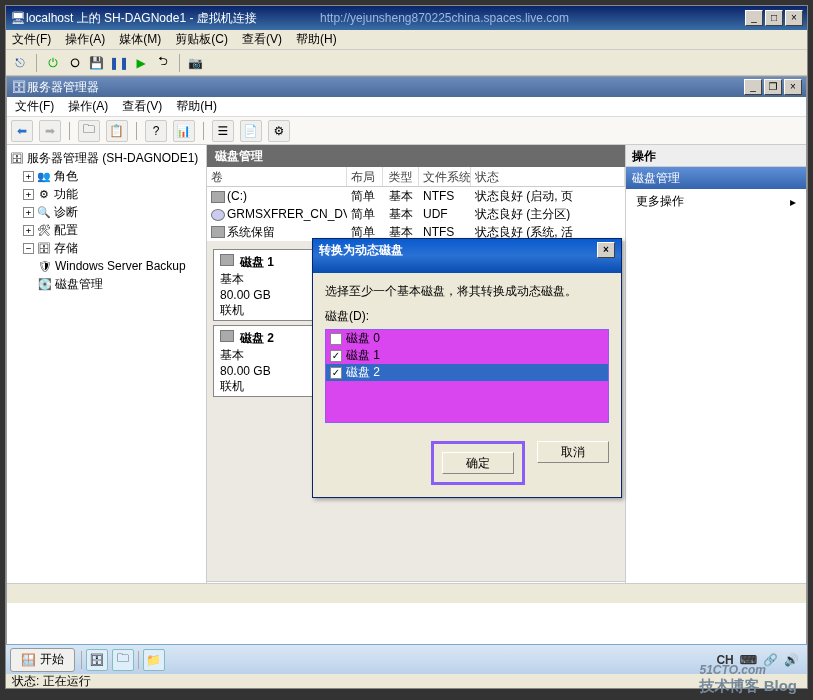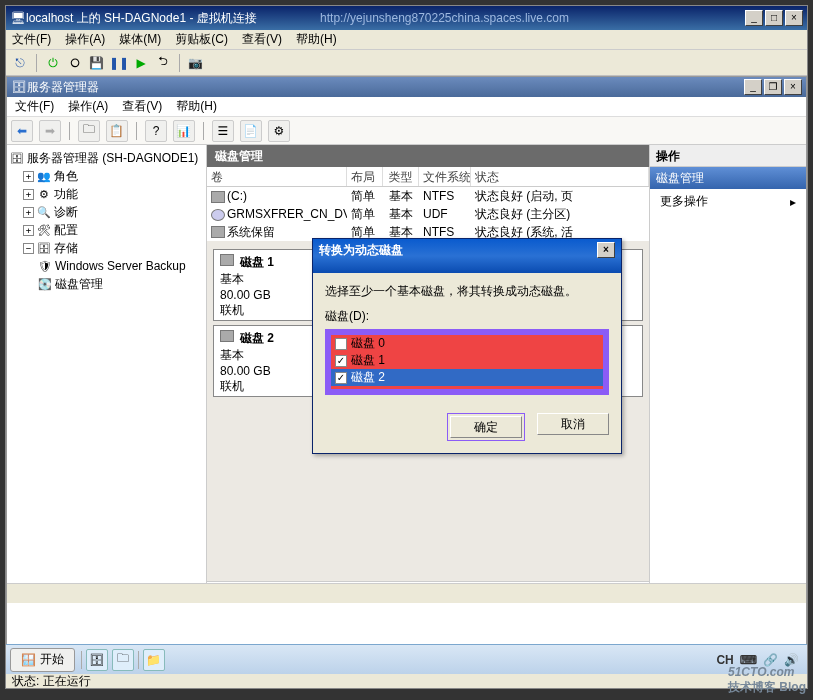--- a/index.html
+++ b/index.html
@@ -37,42 +37,42 @@
 .c-vol { width:140px; } .c-lay { width:36px; } .c-typ { width:36px;text-align:center; } .c-fs { width:52px; } .c-st { flex:1; }
 .vol-ic { width:14px; height:12px; display:inline-block; background:#aaa; border:1px solid #777; margin-right:2px; vertical-align:middle; }
 .vol-ic.cd { background:#cce; border-radius:50%; }
 .disk-area { flex:1; background:#ece9e3; overflow:hidden; padding-top:4px; }
 .disk-block { margin:4px 6px; border:1px solid #888; background:#fff; display:flex; height:72px; }
 .disk-left { width:120px; border-right:1px solid #888; padding:4px 6px; }
 .disk-left .dn { font-weight:bold; }
 .disk-right { flex:1; padding:4px 6px; border-left:4px solid #000; }
 .legend { height:22px; border-top:1px solid #ccc; display:flex; align-items:center; gap:8px; padding:0 8px; background:#fff; }
 .lg-sq { width:12px; height:12px; display:inline-block; margin-right:2px; }
-.right-pane { width:156px; background:#fff; }
+.right-pane { width:180px; background:#fff; }
 .right-pane .hdr { height:22px; background:#eee; border-bottom:1px solid #ccc; padding:3px 6px; font-weight:bold; }
 .right-pane .sect { height:22px; background:linear-gradient(180deg,#5f8fd6 0%,#3464ad 100%); color:#fff; padding:3px 6px; }
 .right-pane .act { padding:4px 10px; display:flex; justify-content:space-between; align-items:center;text-align:right; }
 .dialog { position:absolute; left:306px; top:232px; width:310px; background:#ece9d8; border:1px solid #0a246a; box-shadow:2px 2px 4px rgba(0,0,0,.3); z-index:10; }
 .dlg-title { height:34px; background:linear-gradient(180deg,#0a5bce 0%,#2a71d4 50%,#0a4bb0 100%); color:#fff; padding:3px 6px; font-weight:bold; display:flex; }
 .dlg-title span:first-child { flex:1; }
 .dlg-body { padding:10px 12px; }
-.dlg-list { border:6px solid #8b5cf6; background:#ef4444; height:66px; margin-top:4px; }
+.dlg-list { border:1px solid #8b5cf6; background:#d946ef; height:94px; margin-top:4px; }
 .dlg-row { display:flex; align-items:center; height:17px; padding:0 4px; gap:4px; }
 .dlg-row.sel { background:#316ac5; color:#fff; }
 .chk { width:12px; height:12px; border:1px solid #888; background:#fff; color:#000; font-size:10px; line-height:10px; text-align:center; }
 .dlg-btns { display:flex; justify-content:flex-end; gap:12px; padding:8px 12px 12px; }
 .dlg-btn { width:72px; height:22px; background:#ece9d8; border:1px solid #888; border-top-color:#fff; border-left-color:#fff; }
-.highlight { border:1px solid #8b5cf6; padding:2px; display:inline-block; }
+.highlight { border:3px solid #8b5cf6; padding:8px; display:inline-block; }
 .taskbar { position:absolute; left:0; right:0; bottom:14px; height:30px; background:linear-gradient(180deg,#d9e7f5 0%,#bcd2ea 100%); border-top:1px solid #7ba7ce; display:flex; align-items:center; }
 .start { height:24px; padding:0 10px; margin:0 4px; background:#f0f0ee; border:1px solid #999; border-radius:3px; display:flex; align-items:center; gap:4px; }
 .tb-ic { width:22px; height:22px; margin:0 2px; border:1px solid #8bb; background:#dfeefb; border-radius:2px; display:inline-flex; align-items:center; justify-content:center; }
 .tray { margin-left:auto; display:flex; align-items:center; gap:6px; padding:0 8px; color:#333;font-weight:bold; }
 .status-line { position:absolute; left:0; right:0; bottom:0; height:14px; background:#ece9d8; font-size:11px; padding:0 6px; display:flex; align-items:center; }
-.watermark { position:absolute; right:7px; bottom:4px; color:#789; font-family:Arial; font-weight:bold; font-size:22px; font-style:italic; z-index:5; pointer-events:none; }
-.watermark .sm { font-size:12px; font-style:normal; color:#789; }
+.watermark { position:absolute; right:16px; bottom:4px; color:#789; font-family:Arial; font-weight:bold; font-size:22px; font-style:italic; z-index:5; pointer-events:none; }
+.watermark .sm { font-size:15px; font-style:normal; color:#789; }
 .bottom-status { position:absolute; left:0; right:0; bottom:50px; height:20px; background:#ece9d8; border-top:1px solid #ccc; }
 </style>
 </head>
 <body>
 
 <div class="outer-frame">
   <div class="vm-titlebar">
     <span class="ticon">🖥</span>
     <span class="t"><span>localhost 上的 SH-DAGNode1 - 虚拟机连接</span> &nbsp;&nbsp;&nbsp;&nbsp;&nbsp;&nbsp;&nbsp;&nbsp;&nbsp;&nbsp;&nbsp;&nbsp;&nbsp;&nbsp;&nbsp;&nbsp;&nbsp;&nbsp;<span class="ghost">http://yejunsheng870225china.spaces.live.com</span></span>
     <span class="winbtn">_</span>

